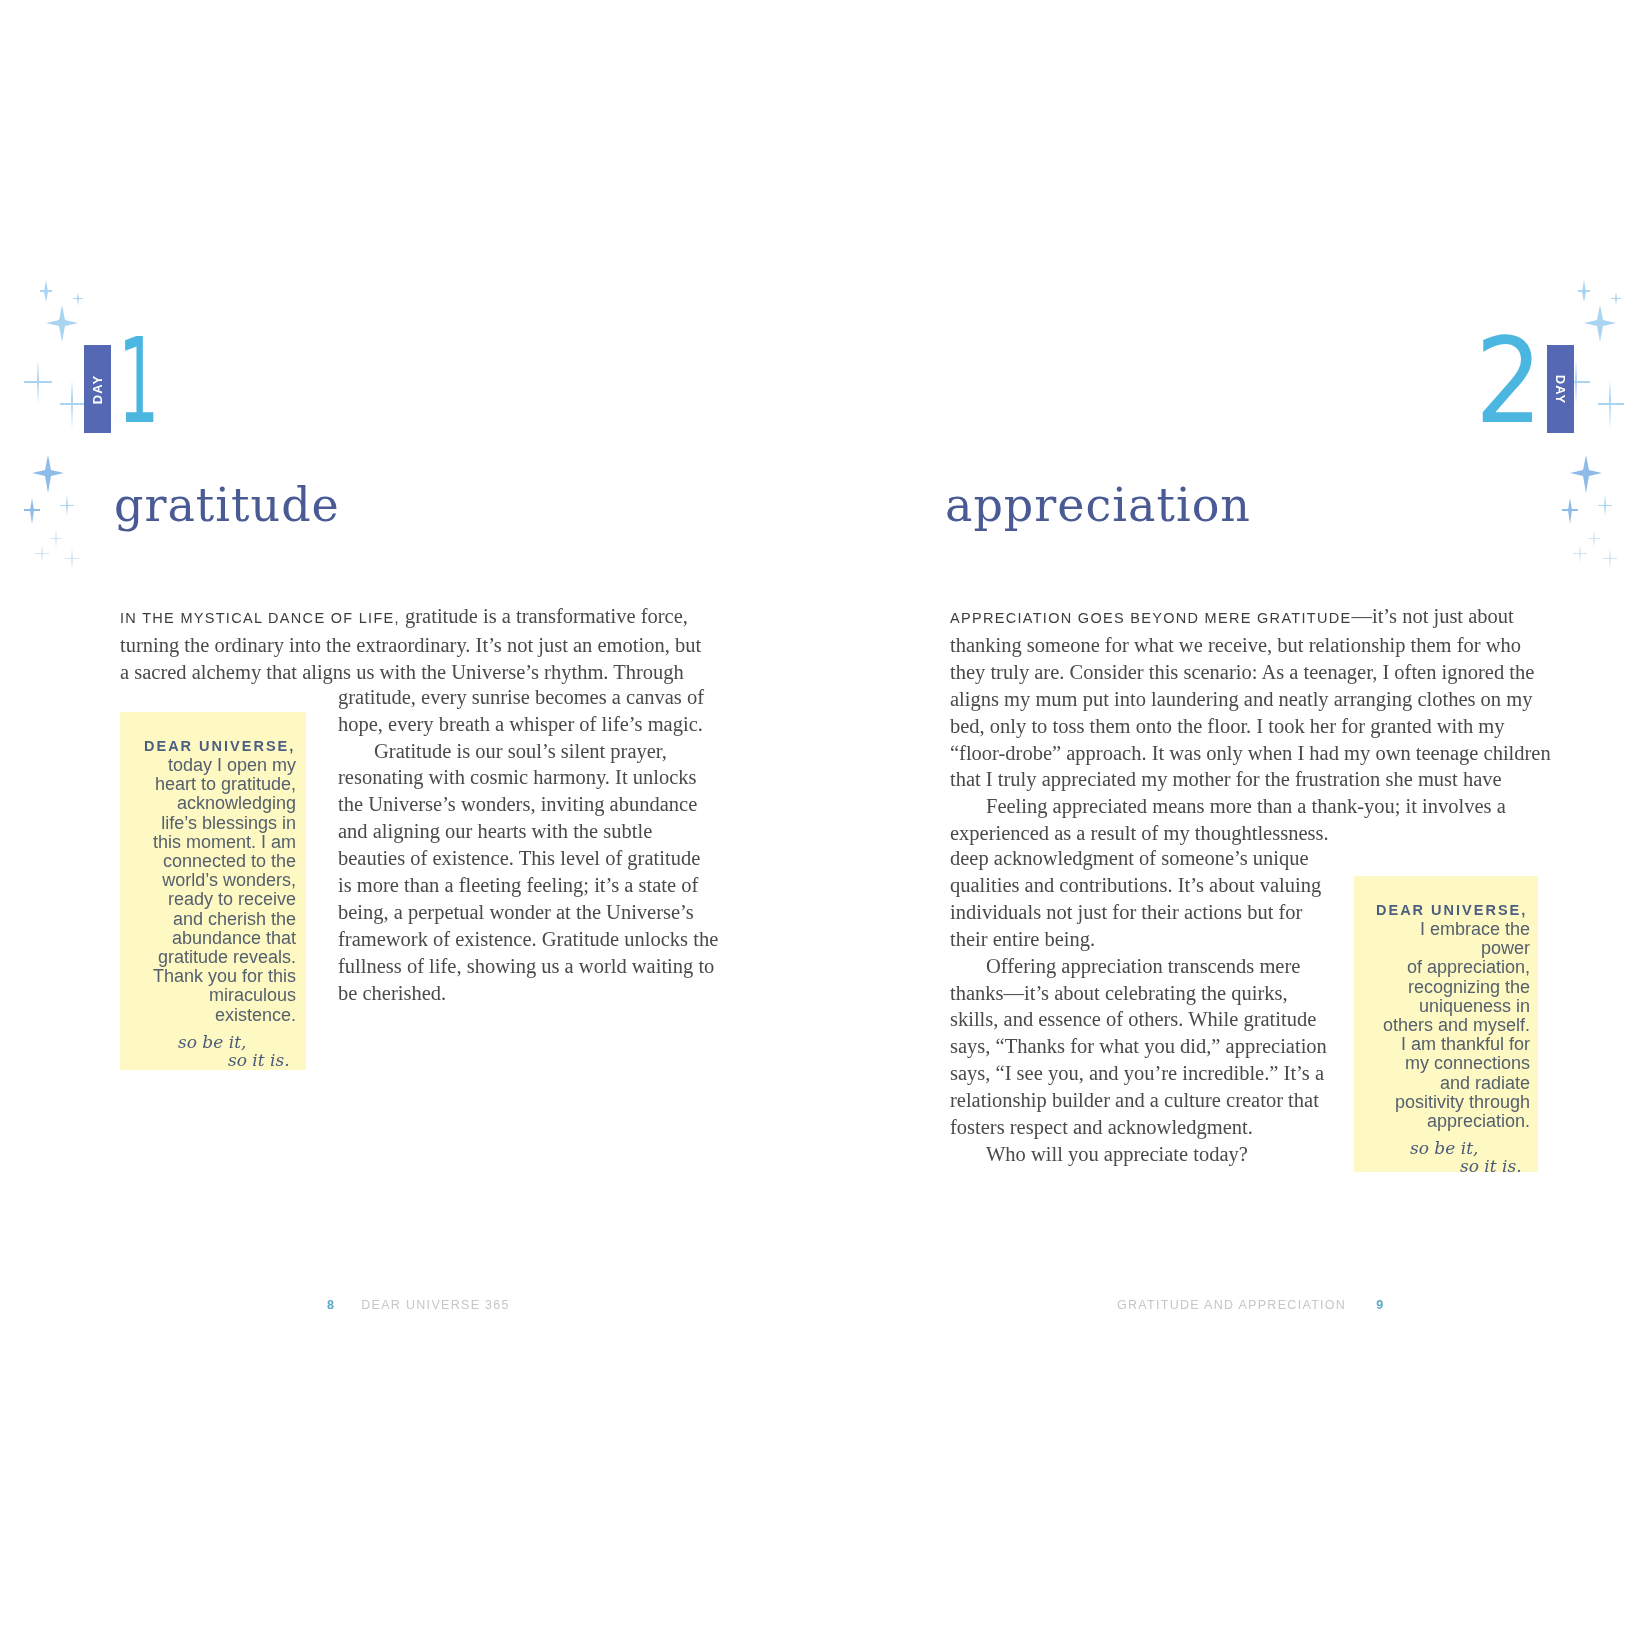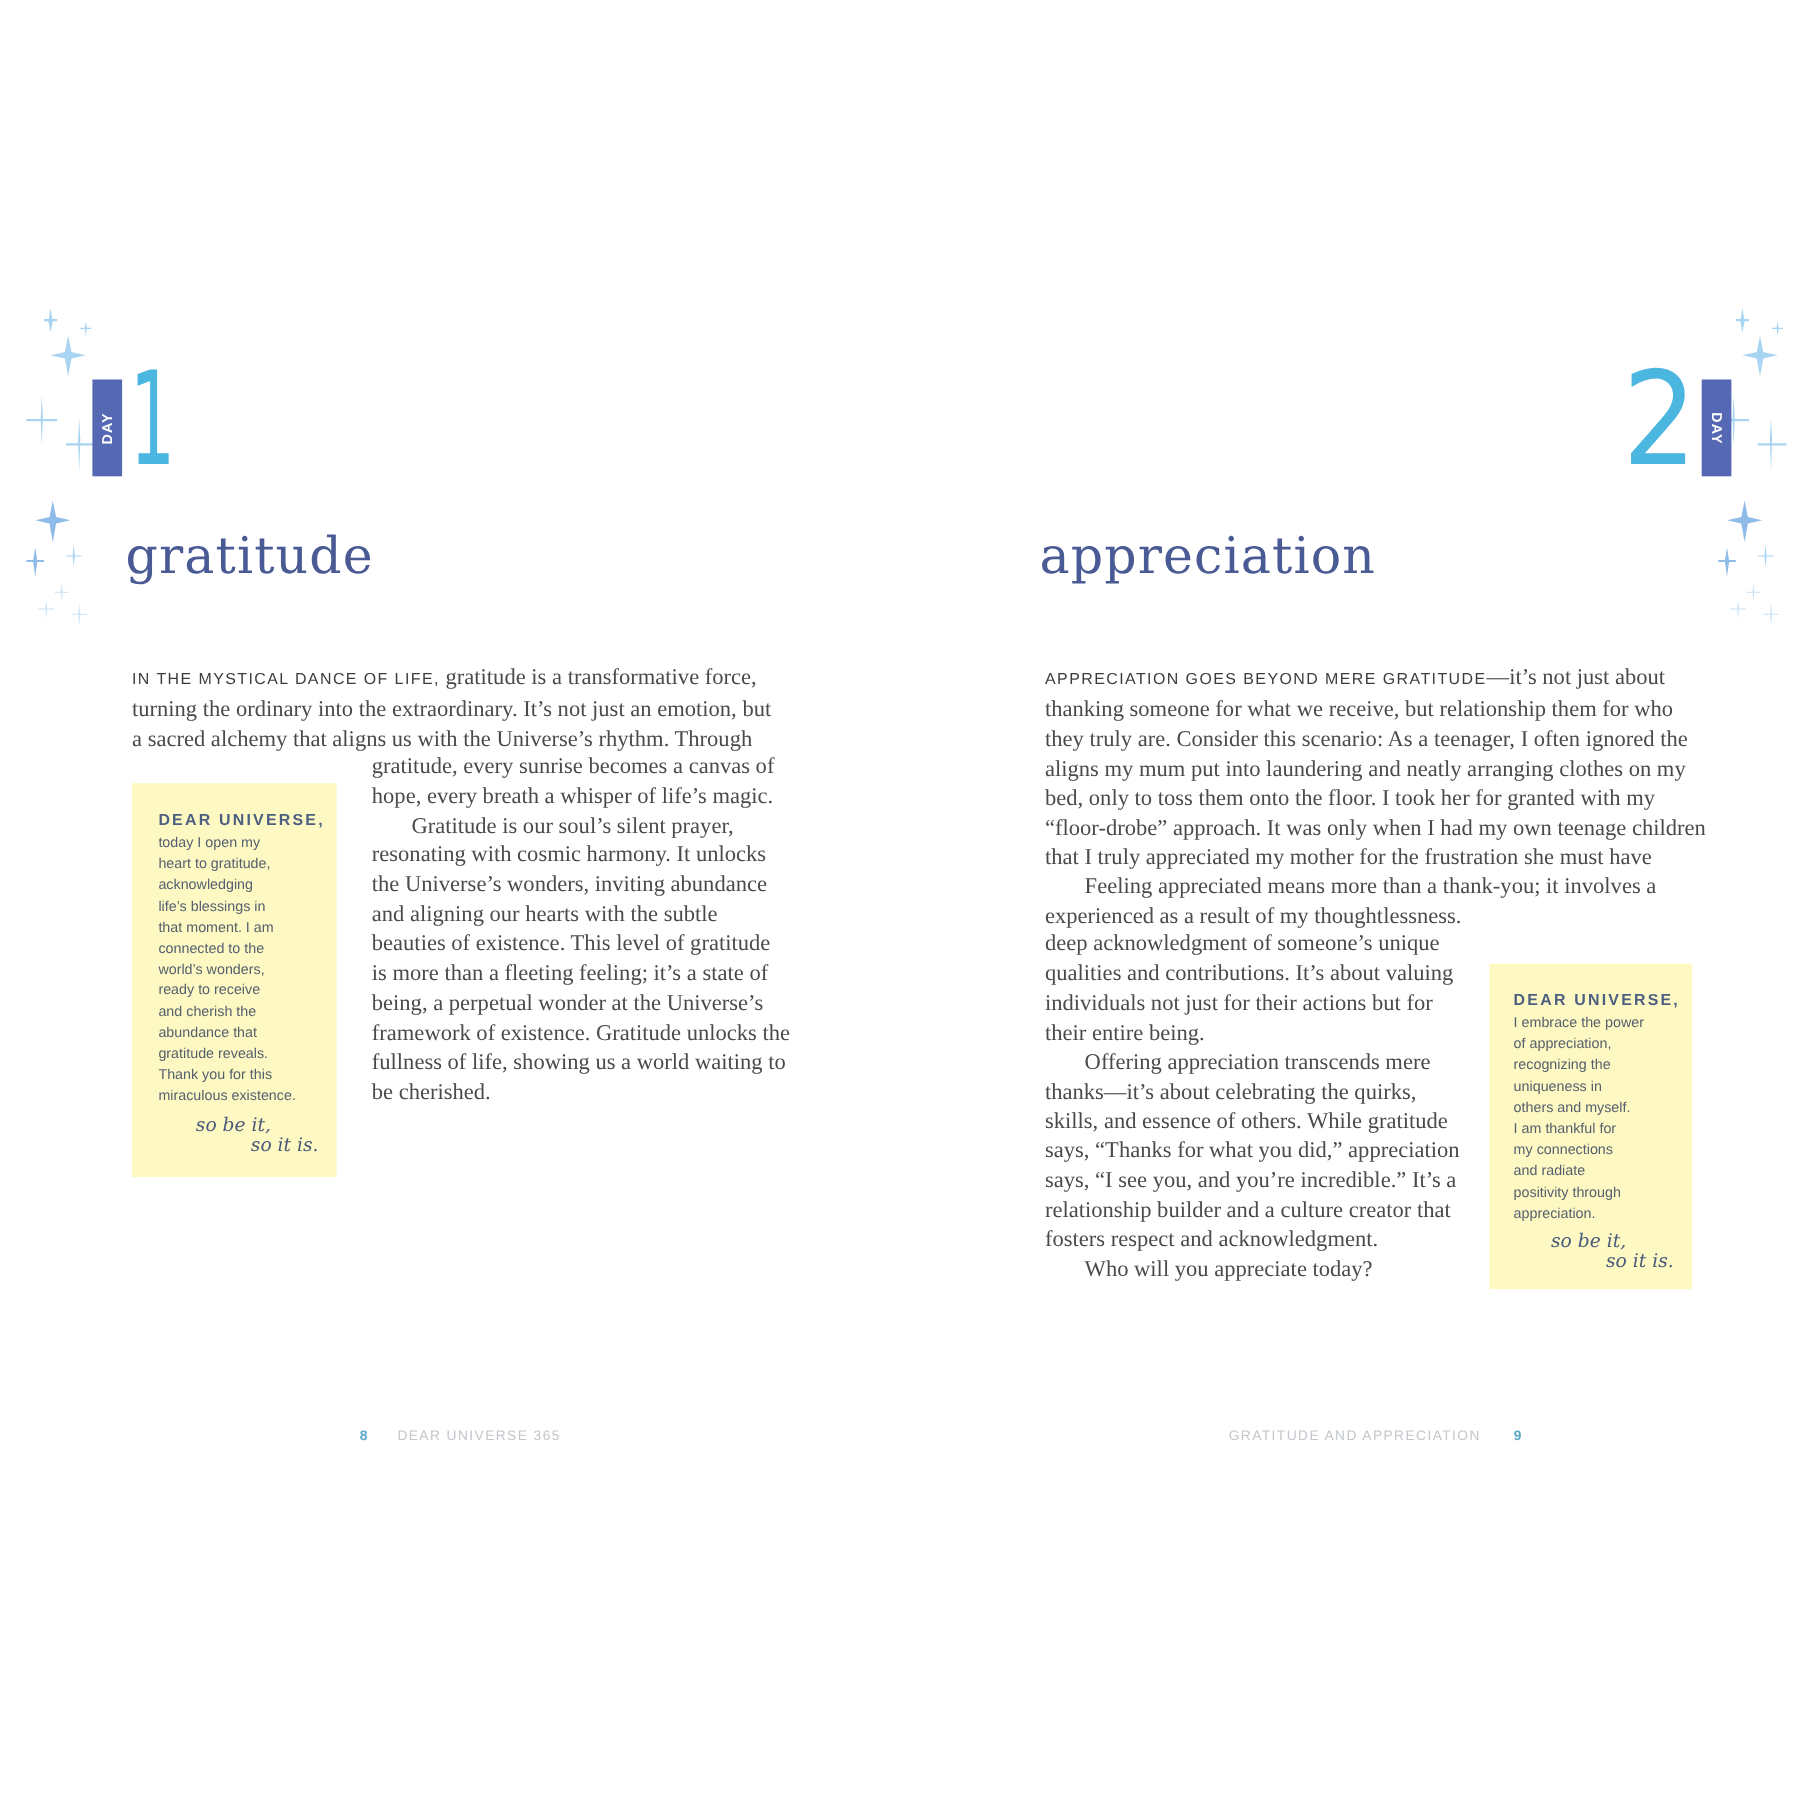--- a/index.html
+++ b/index.html
@@ -55,21 +55,21 @@
   .indent { padding-left: 36px; }
 
   .box {
     position: absolute; background: #fef9c3;
     font-family: "Liberation Sans", sans-serif; color: #55606e;
   }
   .box .hdr {
     font-size: 14.5px; letter-spacing: 2px; color: #4c5f80; font-weight: bold;
     margin-bottom: 2px;
   }
-  .box .txt { font-size: 13px; line-height: 19.2px; }
+  .box .txt { font-size: 18px; line-height: 19.2px; text-align: right; }
   .box .sign {
     font-family: "DejaVu Serif", serif; font-style: italic; font-size: 17px;
     color: #4a5a7a; line-height: 18px; margin-top: 8px;
   }
   .box .sign .l1 { padding-left: 34px; }
   .box .sign .l2 { padding-left: 84px; }
 
   .box.left { left: 120px; top: 712px; width: 186px; height: 358px; }
   .box.left .inner { padding: 26px 10px 0 24px; }
   .box.right { left: 1354px; top: 876px; width: 184px; height: 296px; }
@@ -137,21 +137,21 @@
   </div>
 
   <div class="box left">
     <div class="inner">
       <div class="hdr">DEAR UNIVERSE,</div>
       <div class="txt">
         <div>today I open my</div>
         <div>heart to gratitude,</div>
         <div>acknowledging</div>
         <div>life’s blessings in</div>
-        <div>that moment. I am</div>
+        <div>this moment. I am</div>
         <div>connected to the</div>
         <div>world’s wonders,</div>
         <div>ready to receive</div>
         <div>and cherish the</div>
         <div>abundance that</div>
         <div>gratitude reveals.</div>
         <div>Thank you for this</div>
         <div>miraculous existence.</div>
       </div>
       <div class="sign">

